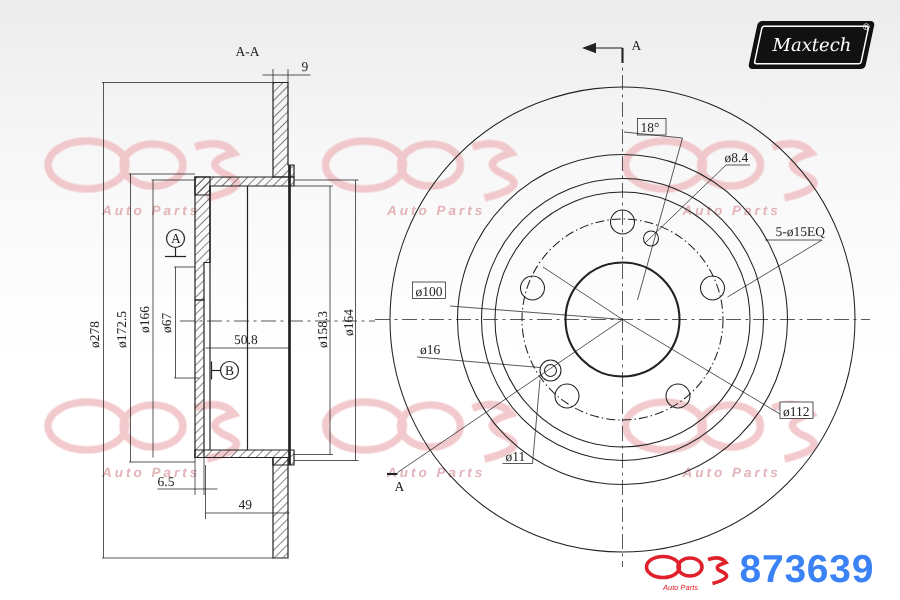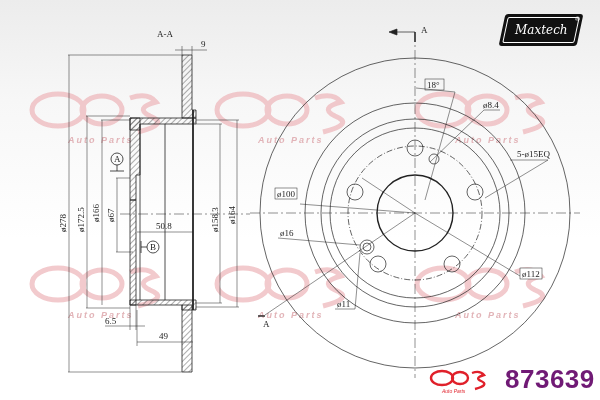--- a/index.html
+++ b/index.html
@@ -19,22 +19,22 @@
   .brand-logo .inner {
     border: 1.5px solid #fff; border-radius: 2px; width: 70px; height: 24px;
     display: flex; align-items: center; justify-content: center;
   }
   .brand-logo span {
     color: #fff; font-family: "DejaVu Serif", serif; font-style: italic; font-size: 12px;
     transform: skewX(12deg);
   }
   .brand-logo .reg { position: absolute; right: 2px; top: 1px; font-size: 6px; color: #fff; }
   .part-number {
-    position: absolute; left: 505px; top: 366px;
-    font-family: "Liberation Sans", sans-serif; font-weight: bold; font-size: 26px; color: #701a75;
+    position: absolute; left: 493px; top: 366px;
+    font-family: "Liberation Sans", sans-serif; font-weight: bold; font-size: 26px; color: #3b82f6;
     letter-spacing: 0.5px; line-height: 1;
   }
   .footer-logo { position: absolute; left: 428px; top: 368px; width: 64px; height: 26px; }
 </style>
 </head>
 <body>
 
 <svg id="drawing" viewBox="0 0 600 400" xmlns="http://www.w3.org/2000/svg">
   <defs>
     <pattern id="hatch" width="4" height="4" patternUnits="userSpaceOnUse" patternTransform="rotate(45)">

